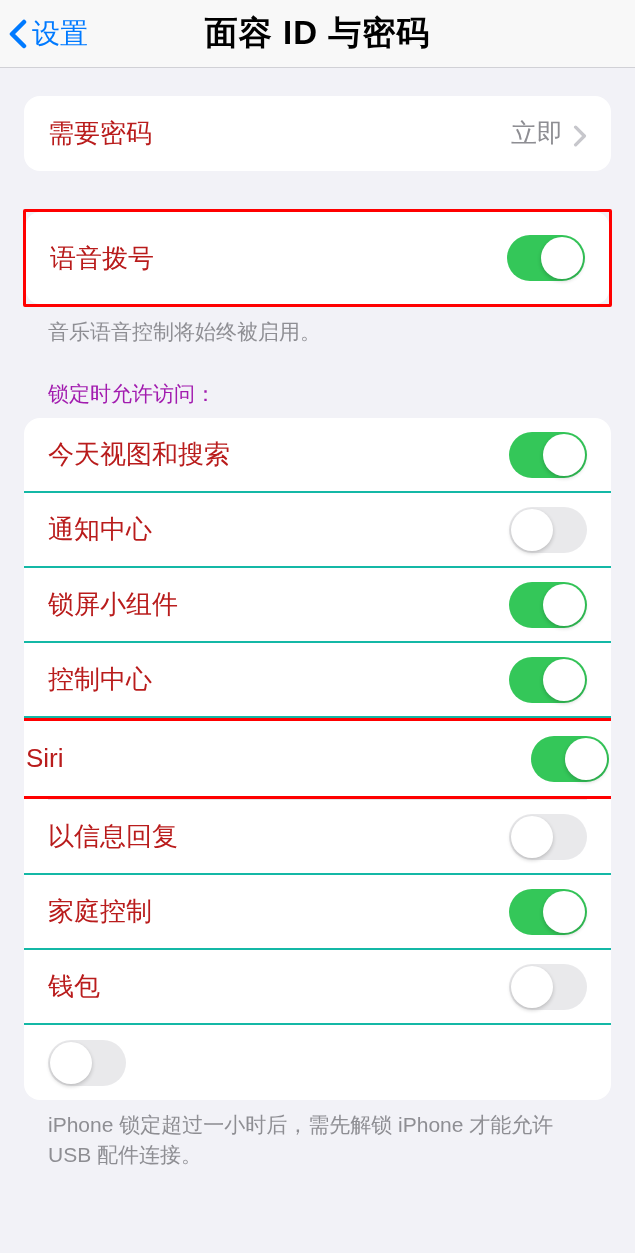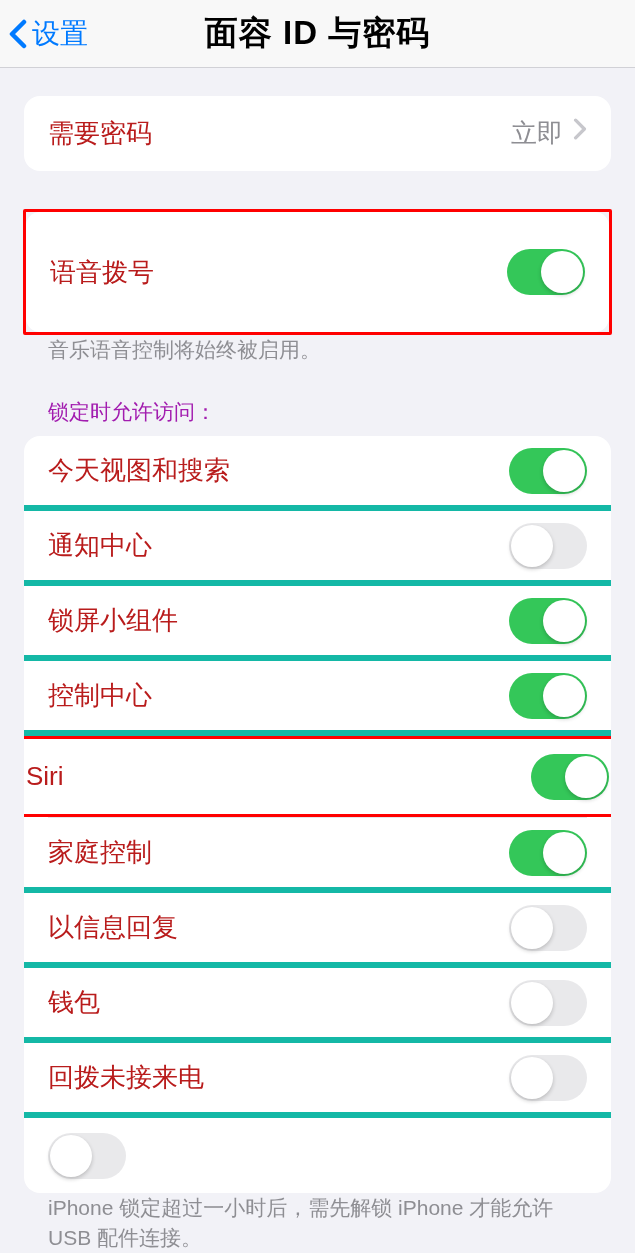--- a/index.html
+++ b/index.html
@@ -62,32 +62,33 @@
       background: #fff;
       border-radius: 16px;
       overflow: hidden;
     }
     .row {
       display: flex;
       align-items: center;
       justify-content: space-between;
       padding: 0 24px;
       height: 75px;
-      border-bottom: 6px solid #14b8a6;
+      border-bottom: 2px solid #14b8a6;
       cursor: pointer;
     }
     .row:last-child {
       border-bottom: none;
     }
     .row-label {
       font-size: 26px;
       color: #b91c1c;
     }
     .row-value {
       display: flex;
+      align-items: center;
       gap: 10px;
       color: #8e8e93;
       font-size: 26px;
     }
     .chevron-right {
       width: 14px;
       height: 22px;
     }
     .chevron-right svg {
       width: 100%;
@@ -117,21 +118,21 @@
     }
     .toggle.on .toggle-knob {
       right: 2px;
     }
     .toggle.off .toggle-knob {
       left: 2px;
     }
     .footer-text {
       font-size: 21px;
       color: #8e8e93;
-      padding: 0 24px 0 24px;
+      padding: 10px 24px 0 24px;
       line-height: 1.4;
     }
     .section-header {
       font-size: 21px;
       color: #a21caf;
       padding: 0 24px 10px 24px;
     }
     .highlight-box {
       border: 3px solid #ff0000;
       border-radius: 2px;
@@ -167,21 +168,21 @@
             </svg>
           </span>
         </span>
       </div>
     </div>
   </div>
 
   <div class="group tight">
     <div class="highlight-box">
       <div class="card" style="border-radius:14px;">
-        <div class="row" style="height:120px;">
+        <div class="row" style="height:92px;">
           <span class="row-label">语音拨号</span>
           <div class="toggle on">
             <div class="toggle-knob"></div>
           </div>
         </div>
       </div>
     </div>
     <div class="footer-text">音乐语音控制将始终被启用。</div>
   </div>
 
@@ -217,39 +218,33 @@
             <div class="row" style="border-bottom: none;">
               <span class="row-label">Siri</span>
               <div class="toggle on">
                 <div class="toggle-knob"></div>
               </div>
             </div>
           </div>
         </div>
         <div style="height: 1px; background: rgb(229, 229, 234); margin: 0px 24px;"></div>
         <div class="row">
+          <span class="row-label">以信息回复</span>
+          <div class="toggle off">
+            <div class="toggle-knob"></div>
+          </div>
+        </div>
+        <div class="row">
           <span class="row-label">家庭控制</span>
           <div class="toggle on">
             <div class="toggle-knob"></div>
           </div>
         </div>
         <div class="row">
-          <span class="row-label">以信息回复</span>
-          <div class="toggle off">
-            <div class="toggle-knob"></div>
-          </div>
-        </div>
-        <div class="row">
           <span class="row-label">钱包</span>
-          <div class="toggle off">
-            <div class="toggle-knob"></div>
-          </div>
-        </div>
-        <div class="row">
-          <span class="row-label">回拨未接来电</span>
           <div class="toggle off">
             <div class="toggle-knob"></div>
           </div>
         </div>
         <div class="row">
           <div class="toggle off">
             <div class="toggle-knob"></div>
           </div>
         </div>
       </div>

